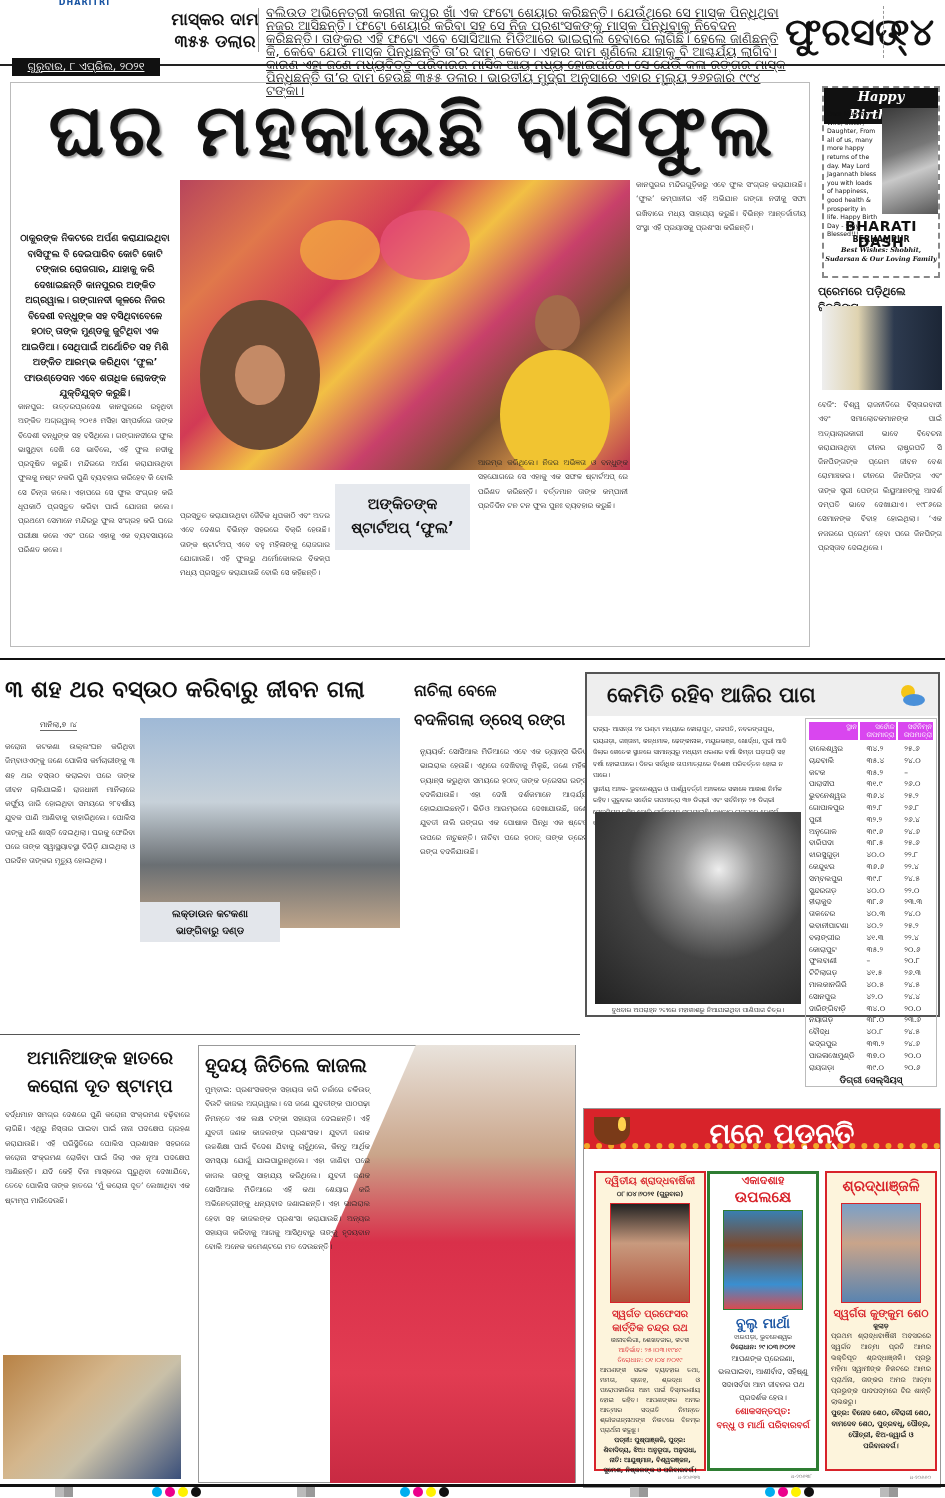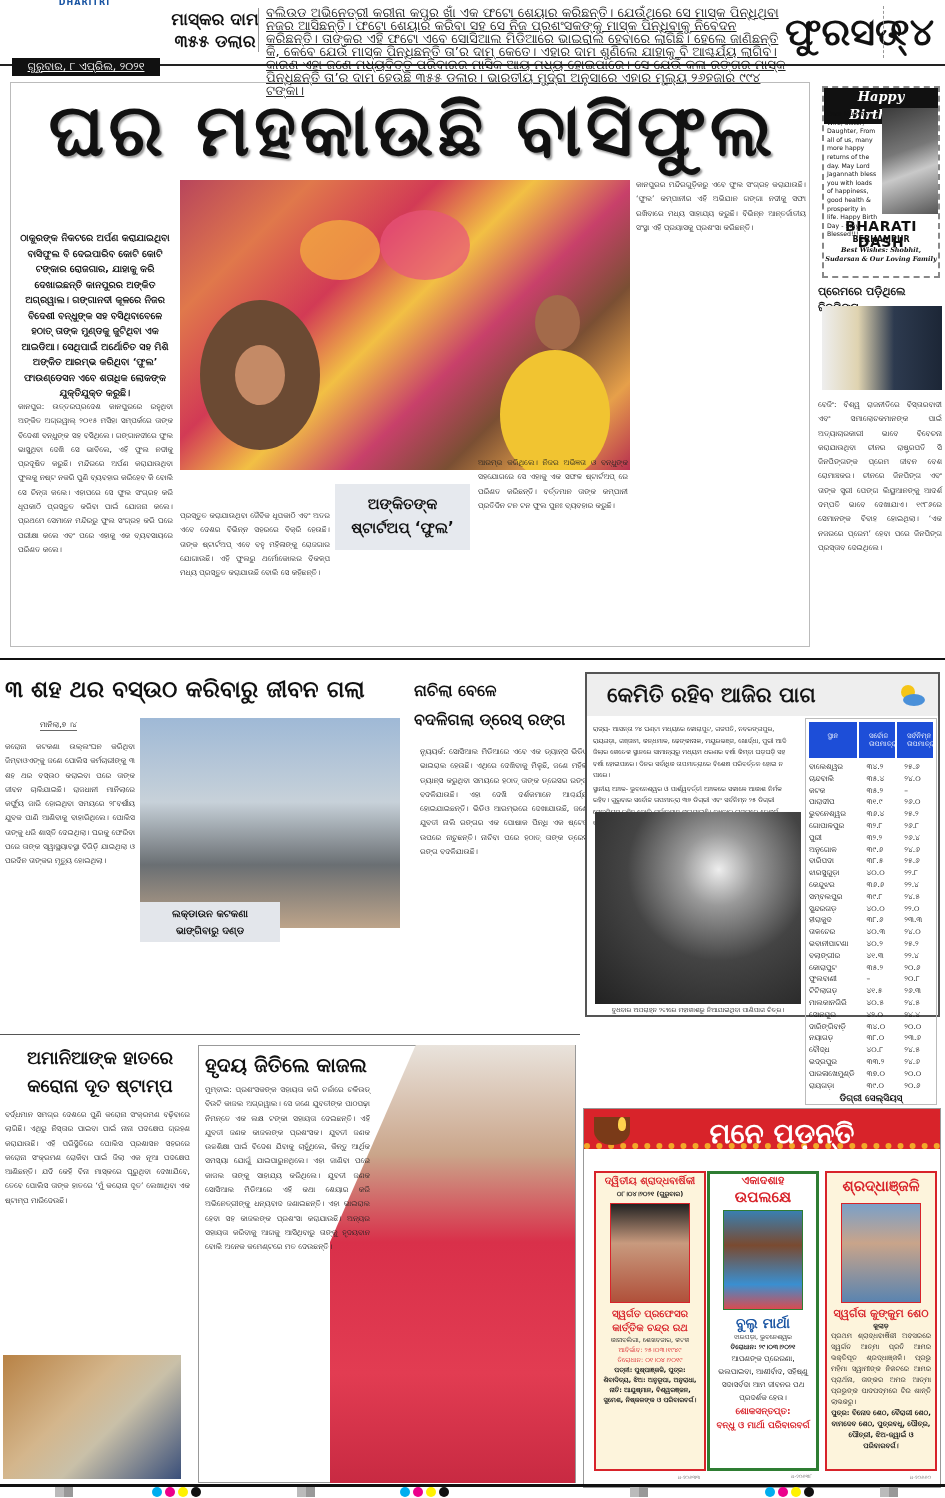--- a/index.html
+++ b/index.html
@@ -41,21 +41,21 @@
   .soldier-photo { left: 140px; top: 718px; width: 260px; height: 210px; background: linear-gradient(180deg, #9fb9d6 0%, #c7d1d9 40%, #6a6f73 70%, #bda48a 100%); }
   .lockdown-caption { left: 140px; top: 902px; width: 140px; height: 40px; background: #e3e6eb; font-size: 10px; font-weight: bold; text-align: center; line-height: 17px; padding-top: 3px; }
   .h-dress { left: 414px; top: 676px; width: 170px; font-size: 16px; font-weight: bold; line-height: 29px; }
   .weather-box { left: 585px; top: 672px; width: 355px; height: 345px; border: 2px solid #555; background: #fff; }
   .weather-title { position: absolute; left: 0; top: 0; width: 100%; height: 42px; background: #eee; font-size: 21px; font-weight: bold; line-height: 42px; padding-left: 20px; }
   .weather-text { position: absolute; left: 6px; top: 50px; width: 205px; font-size: 6.5px; line-height: 11.5px; }
   .sat-img { position: absolute; left: 8px; top: 138px; width: 206px; height: 192px; background: radial-gradient(circle at 60% 30%, #eee 0%, #999 20%, #444 50%, #222 100%); }
   .sat-caption { position: absolute; left: 8px; top: 332px; width: 206px; font-size: 6.5px; text-align: center; }
   .temp-table { position: absolute; left: 218px; top: 44px; width: 132px; border: 1px solid #bbb; font-size: 7.5px; }
   .temp-head { display: flex; padding: 3px; gap: 2px; }
-  .temp-head span { background: #1d4ed8; color: #fff; text-align: center; font-size: 7px; line-height: 8px; padding: 10px; }
+  .temp-head span { background: #d946ef; color: #fff; text-align: right; font-size: 7px; line-height: 8px; padding: 1px; }
   .temp-row { display: flex; line-height: 11.8px; padding-left: 3px; }
   .temp-row .c1 { width: 58px; }
   .temp-row .c2 { width: 38px; }
   .temp-row .c3 { width: 32px; }
   .temp-unit { text-align: center; font-size: 9px; font-weight: bold; margin-top: 2px; }
   .sun-icon { position: absolute; right: 12px; top: 6px; width: 30px; height: 30px; }
 
   .rule-mid2 { left: 0; top: 1034px; width: 580px; height: 1px; background: #555; }
   .h-amani { left: 10px; top: 1044px; width: 180px; font-size: 18px; font-weight: bold; line-height: 28px; text-align: center; }
   .police-photo { left: 3px; top: 1355px; width: 178px; height: 124px; background: linear-gradient(135deg, #b88245 0%, #d4b68c 40%, #c9c0a8 60%, #3a4f7a 100%); }
@@ -338,20 +338,21 @@
   </div>
 
   <div class="mem-card" style="left:10px;width:112px;">
     <div class="mem-title" style="font-size:10px;line-height:16px;">ଦ୍ୱିତୀୟ ଶ୍ରାଦ୍ଧବାର୍ଷିକୀ</div>
     <div class="mem-small" style="font-weight:bold">୦୮।୦୪।୨୦୨୧ (ଗୁରୁବାର)</div>
     <div class="mem-photo" style="background:linear-gradient(180deg,#222 0%,#c89a7e 40%,#b0503a 100%);"></div>
     <div class="mem-name">ସ୍ୱର୍ଗତ ପ୍ରଫେସର କାର୍ତ୍ତିକ ଚନ୍ଦ୍ର ରଥ</div>
     <div class="mem-small">କାନାବଲିଗା, ଶେଖବଜାର, କଟକ</div>
     <div class="mem-small" style="color:#d8232a">ଆବିର୍ଭାବ: ୨୫।୦୩।୧୯୪୯</div>
     <div class="mem-small" style="color:#d8232a">ତିରୋଧାନ: ୦୧।୦୪।୨୦୧୯</div>
+    <div class="mem-small" style="text-align:justify">ଆପଣଙ୍କ ସରଳ ବ୍ୟବହାର ତଥା, ମମତା, ସ୍ନେହ, ଶ୍ରଦ୍ଧା ଓ ପରୋପକାରିତା ଆମ ପାଇଁ ବିସ୍ମରଣୀୟ ହୋଇ ରହିବ। ଆପଣଙ୍କର ଅମର ଆତ୍ମାର ସଦ୍‌ଗତି ନିମନ୍ତେ ଶ୍ରୀଜଗନ୍ନାଥଙ୍କ ନିକଟରେ ବିନମ୍ର ପ୍ରାର୍ଥନା କରୁଛୁ।</div>
     <div class="mem-small" style="font-weight:bold">ପତ୍ନୀ: ପୁଷ୍ପାଞ୍ଜଳି, ପୁତ୍ର: ଶିବାଦିତ୍ୟ, ଝିଅ: ଅନୁରୂପା, ଅନୁରାଧା, ନାତି: ଆଯୁଷ୍ମାନ, ବିଶ୍ୱରଞ୍ଜନ, ସୁମେଶ, ନିଷ୍କଳଙ୍କ ଓ ପରିବାରବର୍ଗ।</div>
     <div class="mem-code">ଧ-୨୦୬୩୩</div>
   </div>
 
   <div class="mem-card green" style="left:123px;width:112px;">
     <div class="mem-title" style="font-size:11px;line-height:14px;">ଏକାଦଶାହ</div>
     <div class="mem-title" style="font-size:15px;line-height:18px;">ଉପଲକ୍ଷେ</div>
     <div class="mem-photo" style="border-color:#2e7d32;background:linear-gradient(180deg,#3a7fb0 0%,#7a4a30 35%,#3a8fd0 75%,#d94b50 100%);"></div>
     <div class="mem-name" style="font-size:14px;line-height:18px;color:#1a55a3">ବୁଲୁ ମାର୍ଥା</div>
     <div class="mem-small">ଝାରପଡ଼ା, ଭୁବନେଶ୍ୱର</div>

